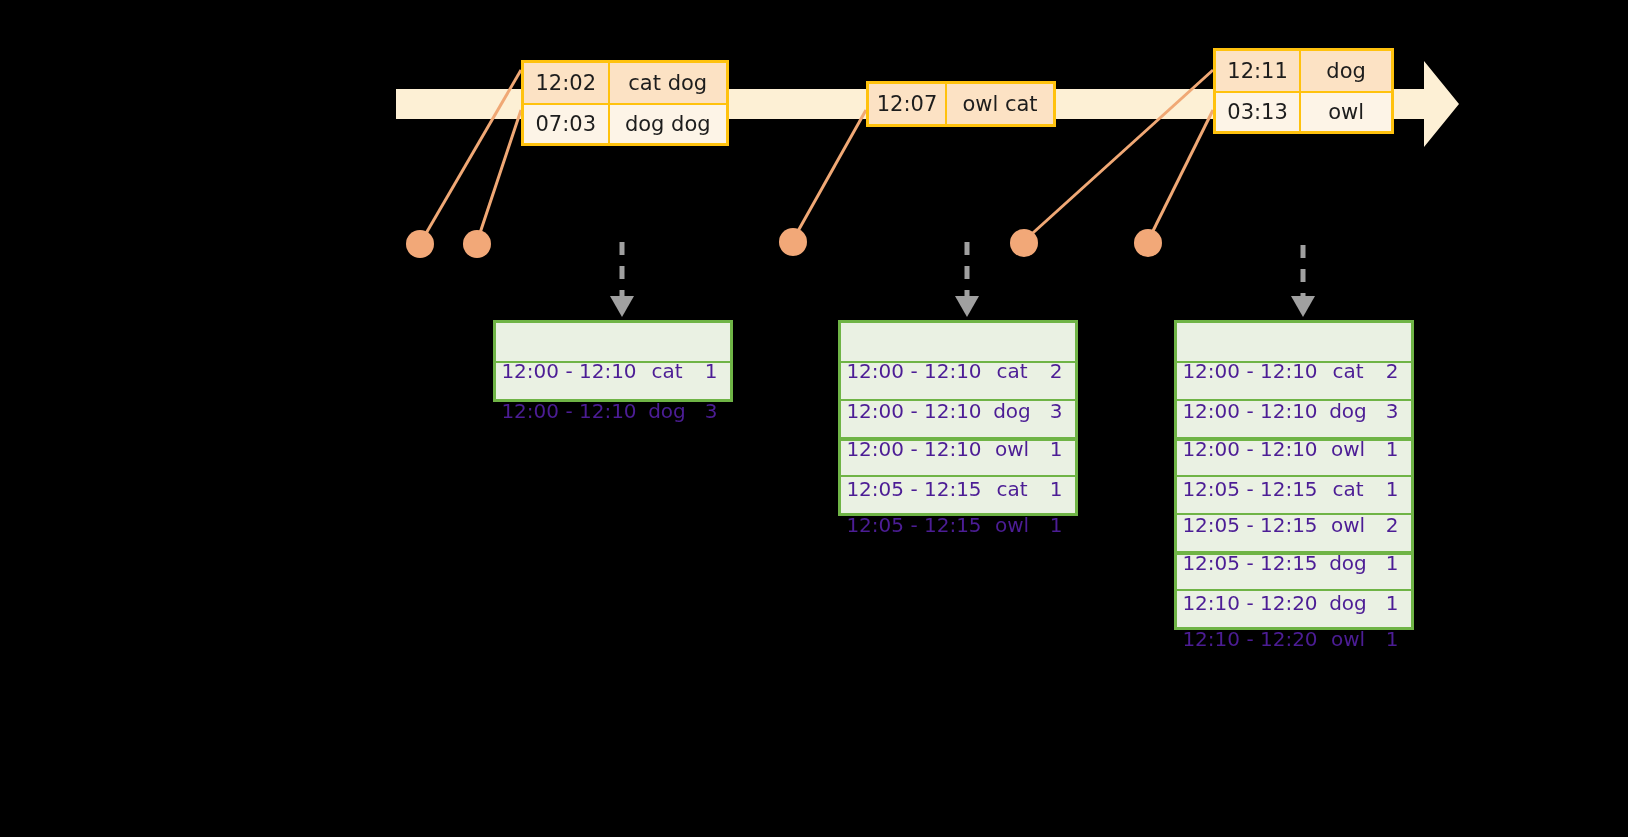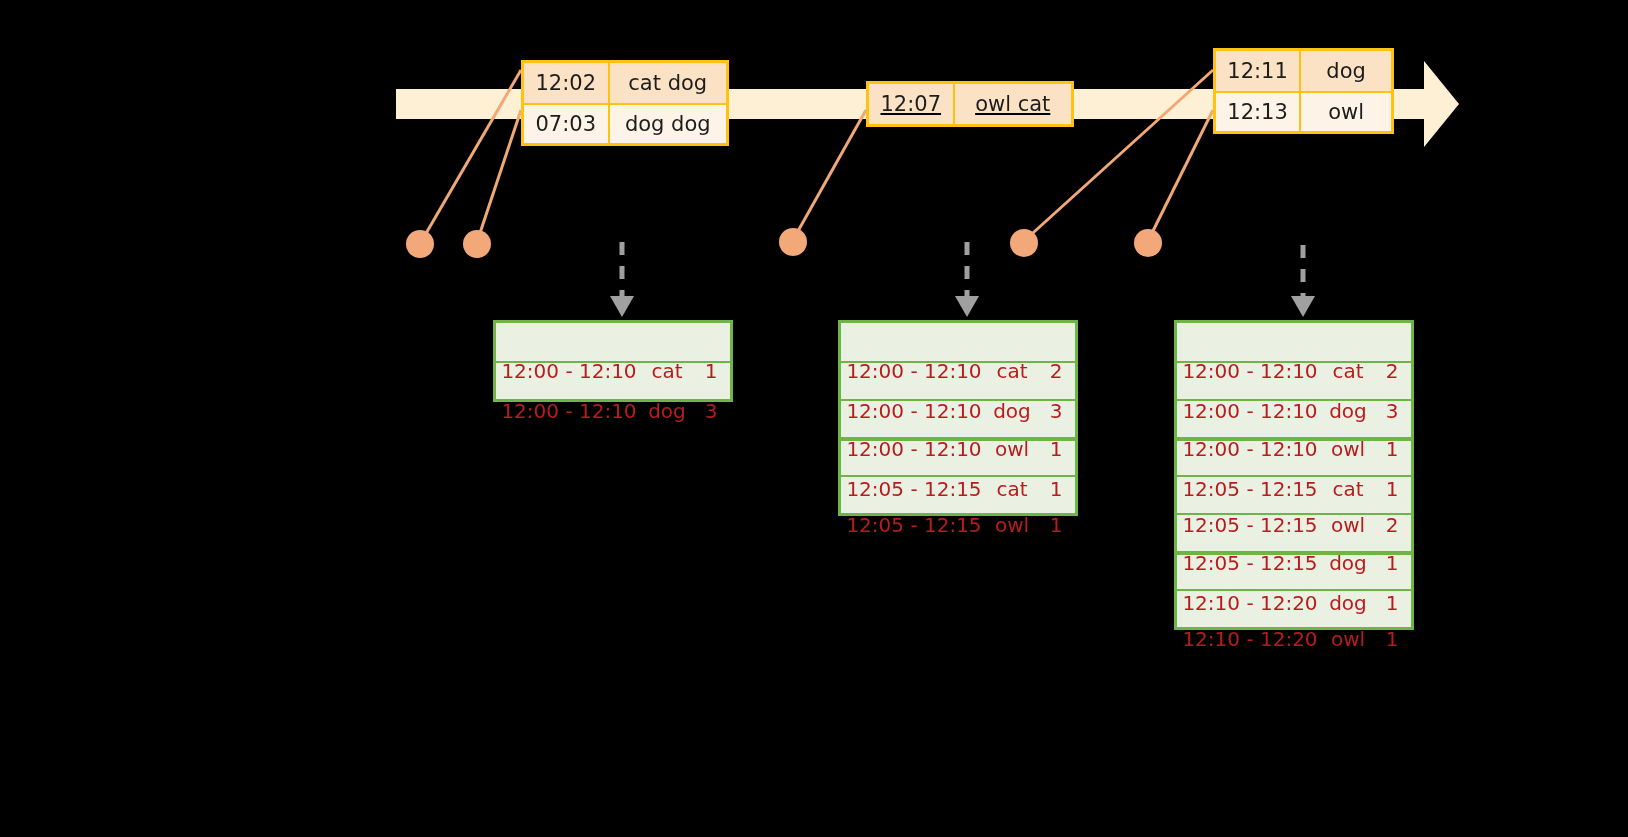--- a/index.html
+++ b/index.html
@@ -70,21 +70,21 @@
   }
   .res-row.shaded .res-cell { background: #DCE8D0; }
   .res-row.plain  .res-cell { background: #ECF2E6; }
   .res-row + .res-row { border-top: 2px solid #6FB446; }
   .res-row.newgroup { border-top: 4px solid #6FB446; }
   .res-cell {
     display: flex;
     align-items: center;
     justify-content: center;
     font-size: 20px;
-    color: #b91c1c;
+    color: #4c1d95;
     box-sizing: border-box;
     white-space: nowrap;
     margin-top: 48px;
   }
   .res-cell.win  { width: 148px; border-right: 2px solid #6FB446; }
   .res-cell.word { width: 48px;  border-right: 2px solid #6FB446; }
   .res-cell.cnt  { width: 38px; }
 </style>
 </head>
 <body>
@@ -133,34 +133,34 @@
     <div class="evt-row shaded">
       <div class="evt-cell time">12:02</div>
       <div class="evt-cell words">cat dog</div>
     </div>
     <div class="evt-row plain">
       <div class="evt-cell time">07:03</div>
       <div class="evt-cell words">dog dog</div>
     </div>
   </div>
 
-  <div class="evt-group" style="left:866px; top:81px; width:208px;text-decoration:underline;">
+  <div class="evt-group" style="left:866px; top:81px; width:190px;">
     <div class="evt-row shaded">
       <div class="evt-cell time">12:07</div>
       <div class="evt-cell words">owl cat</div>
     </div>
   </div>
 
   <div class="evt-group" style="left:1213px; top:48px; width:181px;">
     <div class="evt-row shaded">
       <div class="evt-cell time">12:11</div>
       <div class="evt-cell words" style="width:93px;">dog</div>
     </div>
     <div class="evt-row plain">
-      <div class="evt-cell time">12:13</div>
+      <div class="evt-cell time">03:13</div>
       <div class="evt-cell words" style="width:93px;">owl</div>
     </div>
   </div>
 
   <div class="res-table" id="res1" style="left:493px; top:320px;">
       <div class="res-row shaded">
         <div class="res-cell win">12:00 - 12:10</div>
         <div class="res-cell word">cat</div>
         <div class="res-cell cnt">1</div>
       </div>

